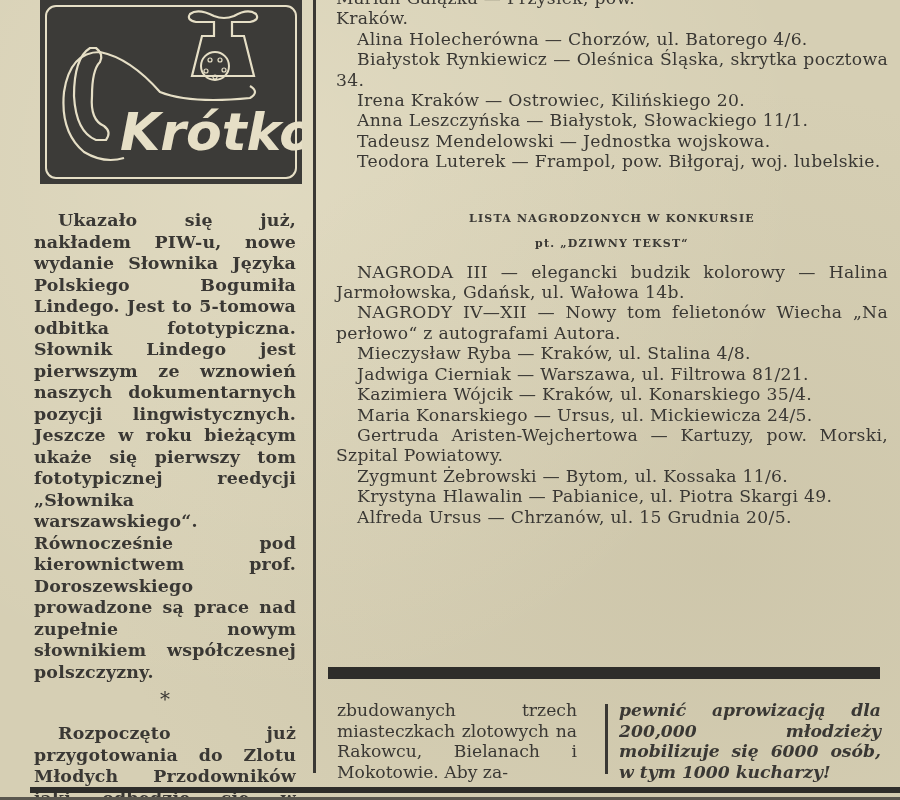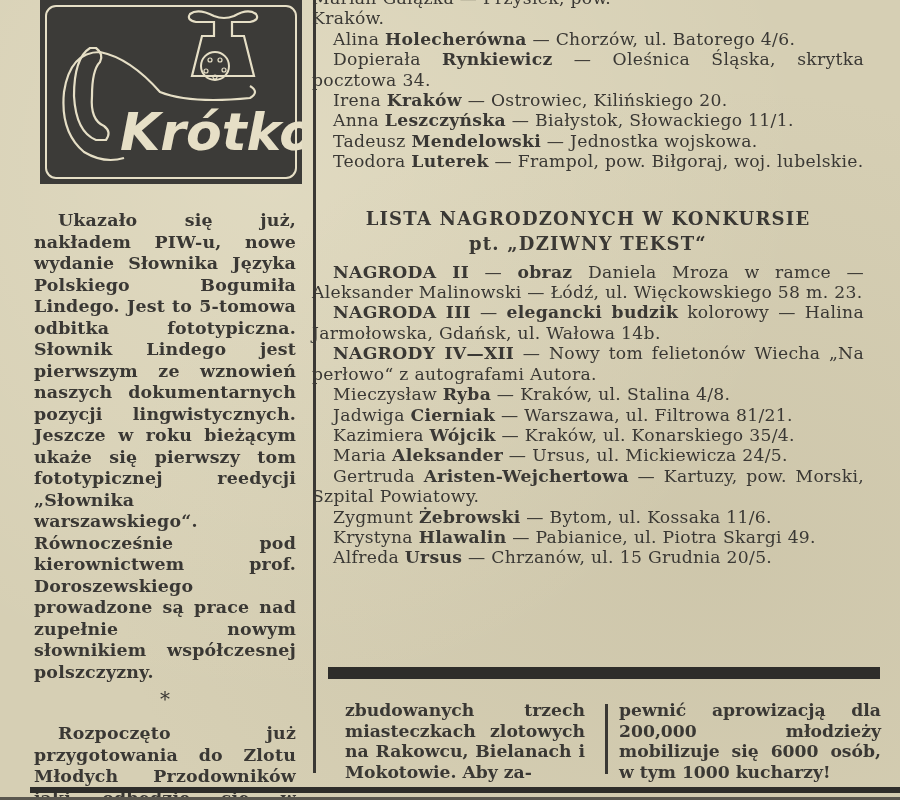--- a/index.html
+++ b/index.html
@@ -34,44 +34,44 @@
   .left-text .bold-para { font-weight: bold; margin-top: 12px; }
   .asterisk {
     text-align: center; font-size: 20px; line-height: 24px; margin: 4px 0 2px 0;
   }
   .col-rule-v {
     position: absolute; left: 313px; top: 0; width: 3px; height: 773px;
     background: #3a3834;
   }
   
   .right-col {
-    position: absolute; left: 312px; top: 0; width: 552px;
+    position: absolute; left: 336px; top: 0; width: 552px;
   }
   .right-text {
     font-size: 17.2px; line-height: 20.4px; text-align: justify;
     letter-spacing: 0.3px;
   }
   .right-text p { margin: 0; text-indent: 21px; }
   .right-text p.no-indent { text-indent: 0; }
-  .right-text b { font-weight: bold; }
+  .right-text b { font-weight: normal; }
   .section-title {
-    text-align: center; font-weight: bold; font-size: 18px;
+    text-align: center; font-weight: bold; font-size: 11px;
     letter-spacing: 1.2px; line-height: 25px; margin-top: 0;
   }
   .hrule-thick {
     position: absolute; left: 328px; top: 667px; width: 552px; height: 12px;
     background: #2e2d2a;
   }
   .bottom-cols {
     position: absolute; left: 329px; top: 700px; width: 552px;
     font-size: 17.2px; line-height: 20.5px;
   }
   .bcol { position: absolute; top: 0; width: 240px; text-align: justify; }
-  .bcol.a { left: 16px; font-weight: bold; }
-  .bcol.b { left: 290px; width: 262px; }
+  .bcol.a { left: 8px; }
+  .bcol.b { left: 290px; width: 262px; font-style: italic; }
   .bcol p { margin: 0; }
   .bcol-rule {
     position: absolute; left: 605px; top: 704px; width: 3px; height: 70px;
     background: #3a3834;
   }
   .bottom-rule {
     position: absolute; left: 30px; top: 787px; width: 870px; height: 6px;
     background: #2e2d2a;
   }
   .bottom-edge {
@@ -110,41 +110,40 @@
     </div>
   </div>
 
   <div class="col-rule-v"></div>
 
   <div class="right-col">
     <div class="right-text">
       <p class="no-indent" style="margin-top:-12px;"><span>Marian Gałązka — Przysiek, pow.</span></p>
       <p class="no-indent"><span>Kraków.</span></p>
       <p><span>Alina</span> <b>Holecherówna</b><span> — </span><span>Chorzów, ul. Batorego 4/6.</span></p>
-      <p><span>Dopierała</span> <b>Rynkiewicz</b><span> — </span><span>Oleśnica Śląska, skrytka pocztowa 34.</span></p>
+      <p><span>Białystok</span> <b>Rynkiewicz</b><span> — </span><span>Oleśnica Śląska, skrytka pocztowa 34.</span></p>
       <p><span>Irena</span> <b>Kraków</b><span> — </span><span>Ostrowiec, Kilińskiego 20.</span></p>
       <p><span>Anna</span> <b>Leszczyńska</b><span> — </span><span>Białystok, Słowackiego 11/1.</span></p>
       <p><span>Tadeusz</span> <b>Mendelowski</b><span> — </span><span>Jednostka wojskowa.</span></p>
       <p><span>Teodora</span> <b>Luterek</b><span> — </span><span>Frampol, pow. Biłgoraj, woj. lubelskie.</span></p>
 
       <div style="height:34px;"></div>
       <div class="section-title">
         <div>LISTA NAGRODZONYCH W KONKURSIE</div>
         <div>pt. „DZIWNY TEKST“</div>
       </div>
       <div style="height:6px;"></div>
 
-      <p><b>NAGRODA II</b><span> — </span><b>obraz</b> <span>Daniela Mroza w ramce</span><span> — </span><span>Aleksander Malinowski — Łódź, ul. Więckowskiego 58 m. 23.</span></p>
       <p><b>NAGRODA III</b><span> — </span><b>elegancki budzik</b> <span>kolorowy</span><span> — </span><span>Halina Jarmołowska, Gdańsk, ul. Wałowa 14b.</span></p>
       <p><b>NAGRODY IV—XII</b><span> — </span><span>Nowy tom felietonów Wiecha „Na perłowo“ z autografami Autora.</span></p>
 
       <p><span>Mieczysław</span> <b>Ryba</b><span> — </span><span>Kraków, ul. Stalina 4/8.</span></p>
       <p><span>Jadwiga</span> <b>Cierniak</b><span> — </span><span>Warszawa, ul. Filtrowa 81/21.</span></p>
       <p><span>Kazimiera</span> <b>Wójcik</b><span> — </span><span>Kraków, ul. Konarskiego 35/4.</span></p>
-      <p><span>Maria</span> <b>Aleksander</b><span> — </span><span>Ursus, ul. Mickiewicza 24/5.</span></p>
+      <p><span>Maria</span> <b>Konarskiego</b><span> — </span><span>Ursus, ul. Mickiewicza 24/5.</span></p>
       <p><span>Gertruda</span> <b>Aristen-Wejchertowa</b><span> — </span><span>Kartuzy, pow. Morski, Szpital Powiatowy.</span></p>
       <p><span>Zygmunt</span> <b>Żebrowski</b><span> — </span><span>Bytom, ul. Kossaka 11/6.</span></p>
       <p><span>Krystyna</span> <b>Hlawalin</b><span> — </span><span>Pabianice, ul. Piotra Skargi 49.</span></p>
       <p><span>Alfreda</span> <b>Ursus</b><span> — </span><span>Chrzanów, ul. 15 Grudnia 20/5.</span></p>
     </div>
   </div>
 
   <div class="hrule-thick"></div>
 
   <div class="bottom-cols">

